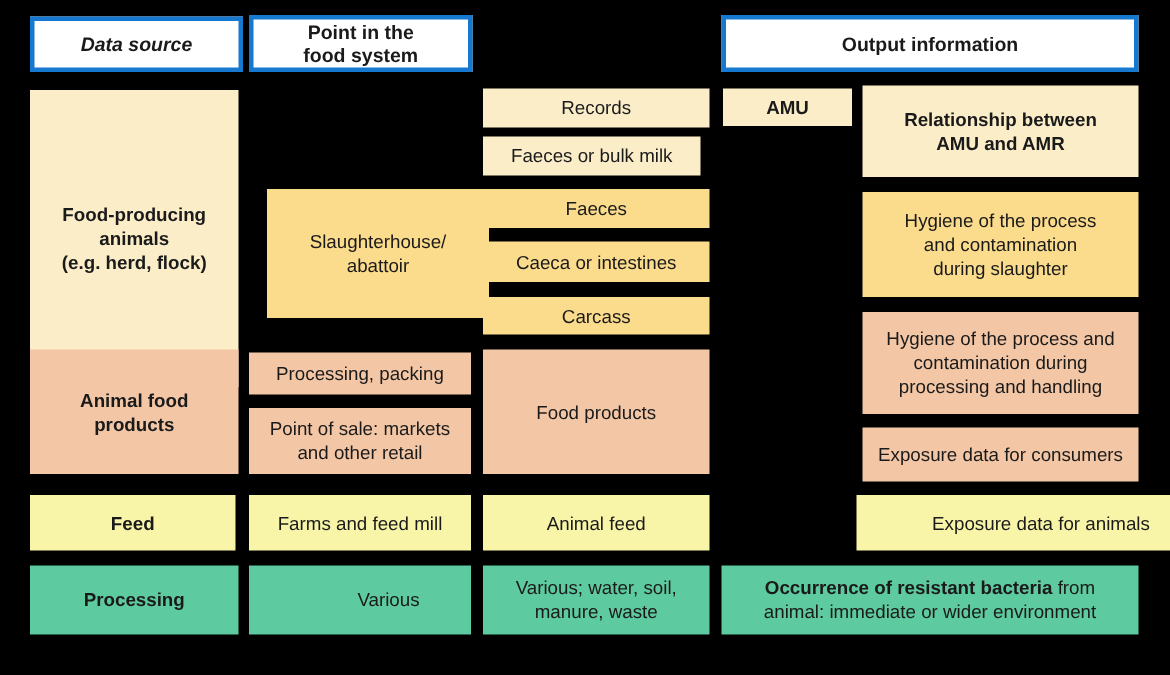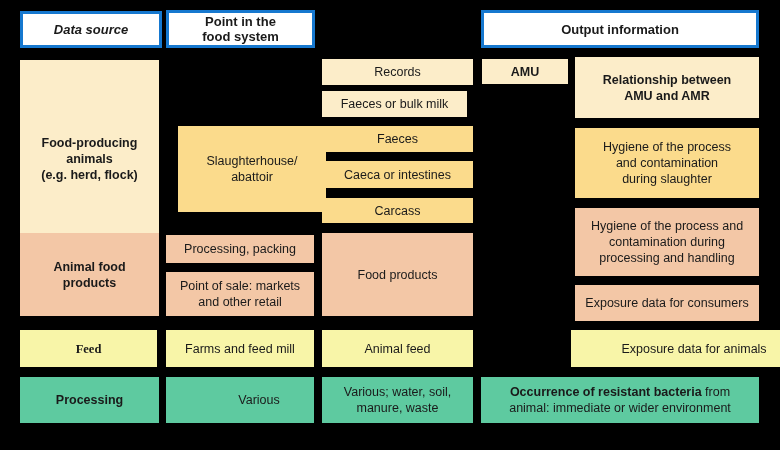--- a/index.html
+++ b/index.html
@@ -60,21 +60,21 @@
 
   <div class="box cream bold" style="left:20px; top:60px; width:139px; height:198px;">
     <span class="txt">Food-producing
 animals
 (e.g. herd, flock)</span>
   </div>
   <div class="box salmon bold" style="left:20px; top:233px; width:139px; height:83px;">
     <span class="txt">Animal food
 products</span>
   </div>
-  <div class="box pale bold" style="left:20px; top:330px; width:137px; height:37px;font-family:Liberation Serif, serif;">
+  <div class="box pale bold" style="left:20px; top:330px; width:137px; height:37px;">
     <span class="txt">Feed</span>
   </div>
   <div class="box green bold" style="left:20px; top:377px; width:139px; height:46px;">
     <span class="txt">Processing</span>
   </div>
 
   <div class="box yellow" style="left:166px; top:126px; width:148px; height:86px;margin-left:12px;">
     <span class="txt">Slaughterhouse/
 abattoir</span>
   </div>

